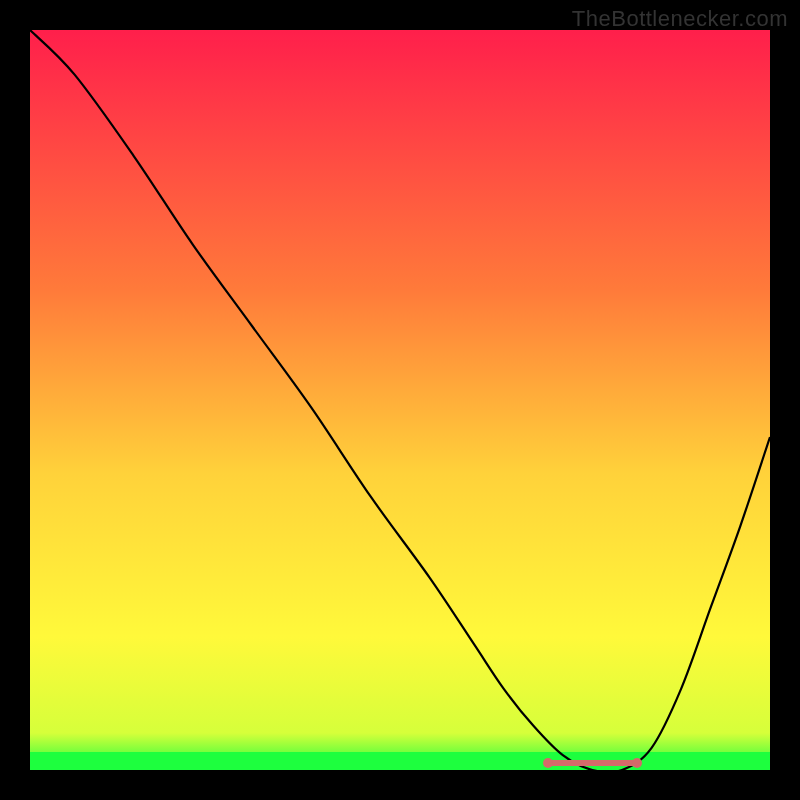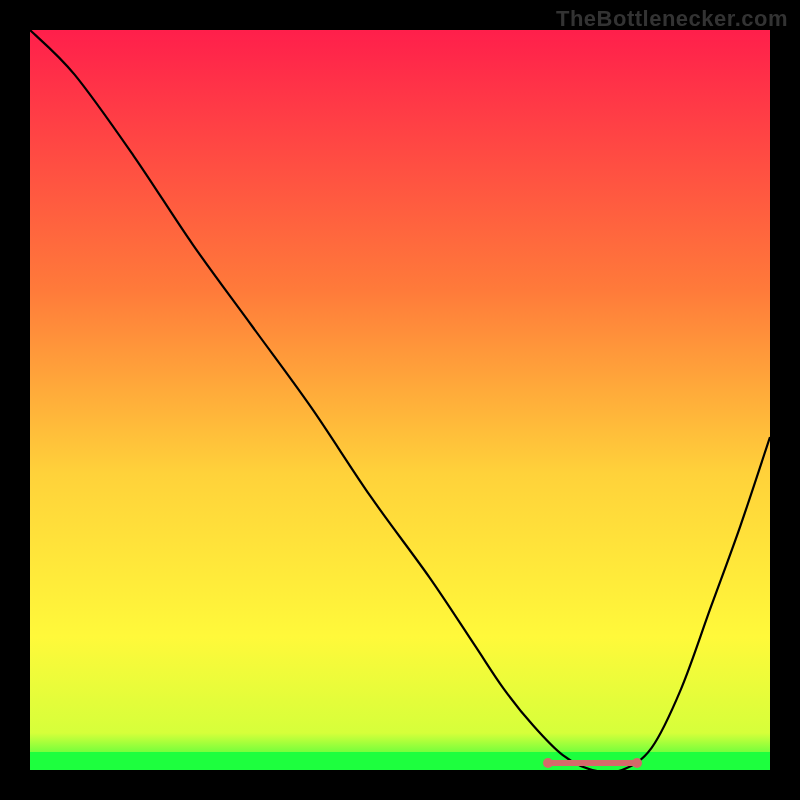--- a/index.html
+++ b/index.html
@@ -16,21 +16,21 @@
     width: 800px;
     height: 800px;
     background: #000;
   }
   .watermark {
     position: absolute;
     top: 6px;
     right: 12px;
     color: #333;
     font-size: 22px;
-    font-weight: bold;
+    font-weight: normal;
     letter-spacing: 0.5px;
     z-index: 5;
   }
   .plot {
     position: absolute;
     left: 30px;
     top: 30px;
     width: 740px;
     height: 740px;
   }

